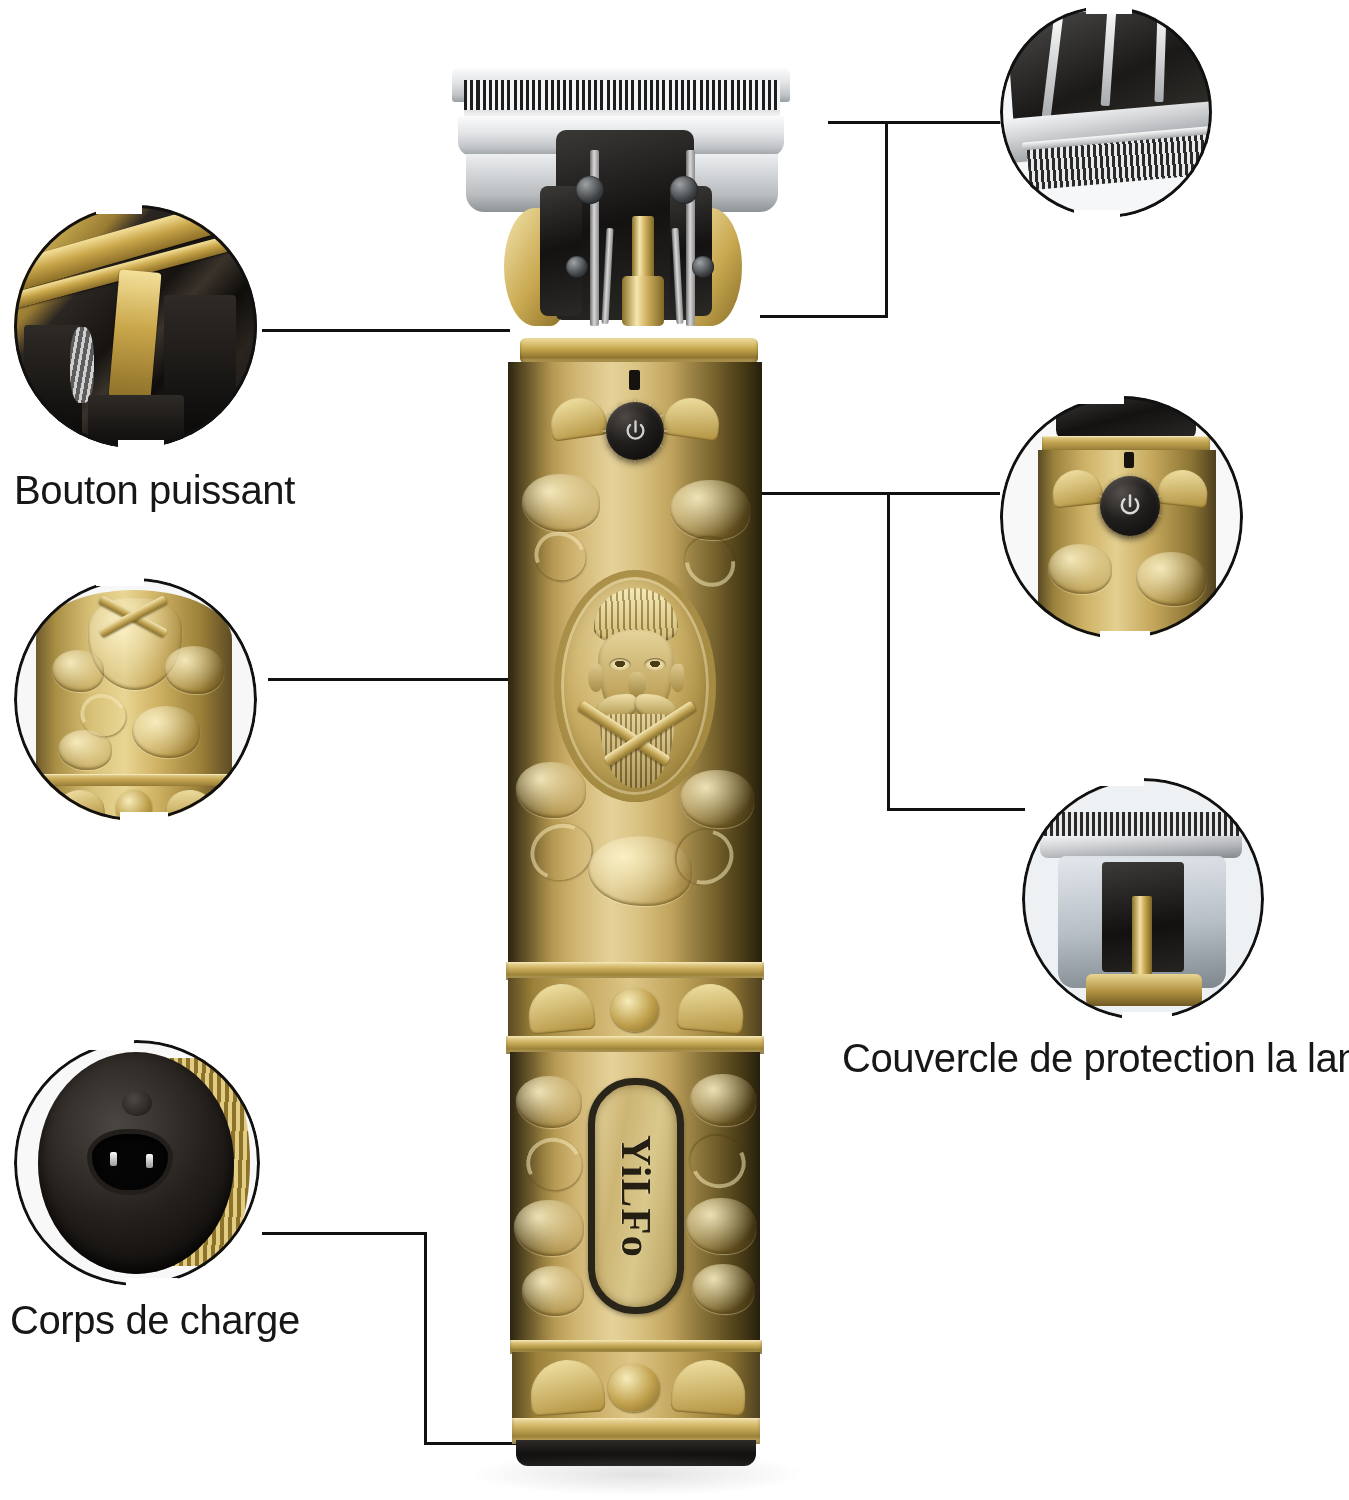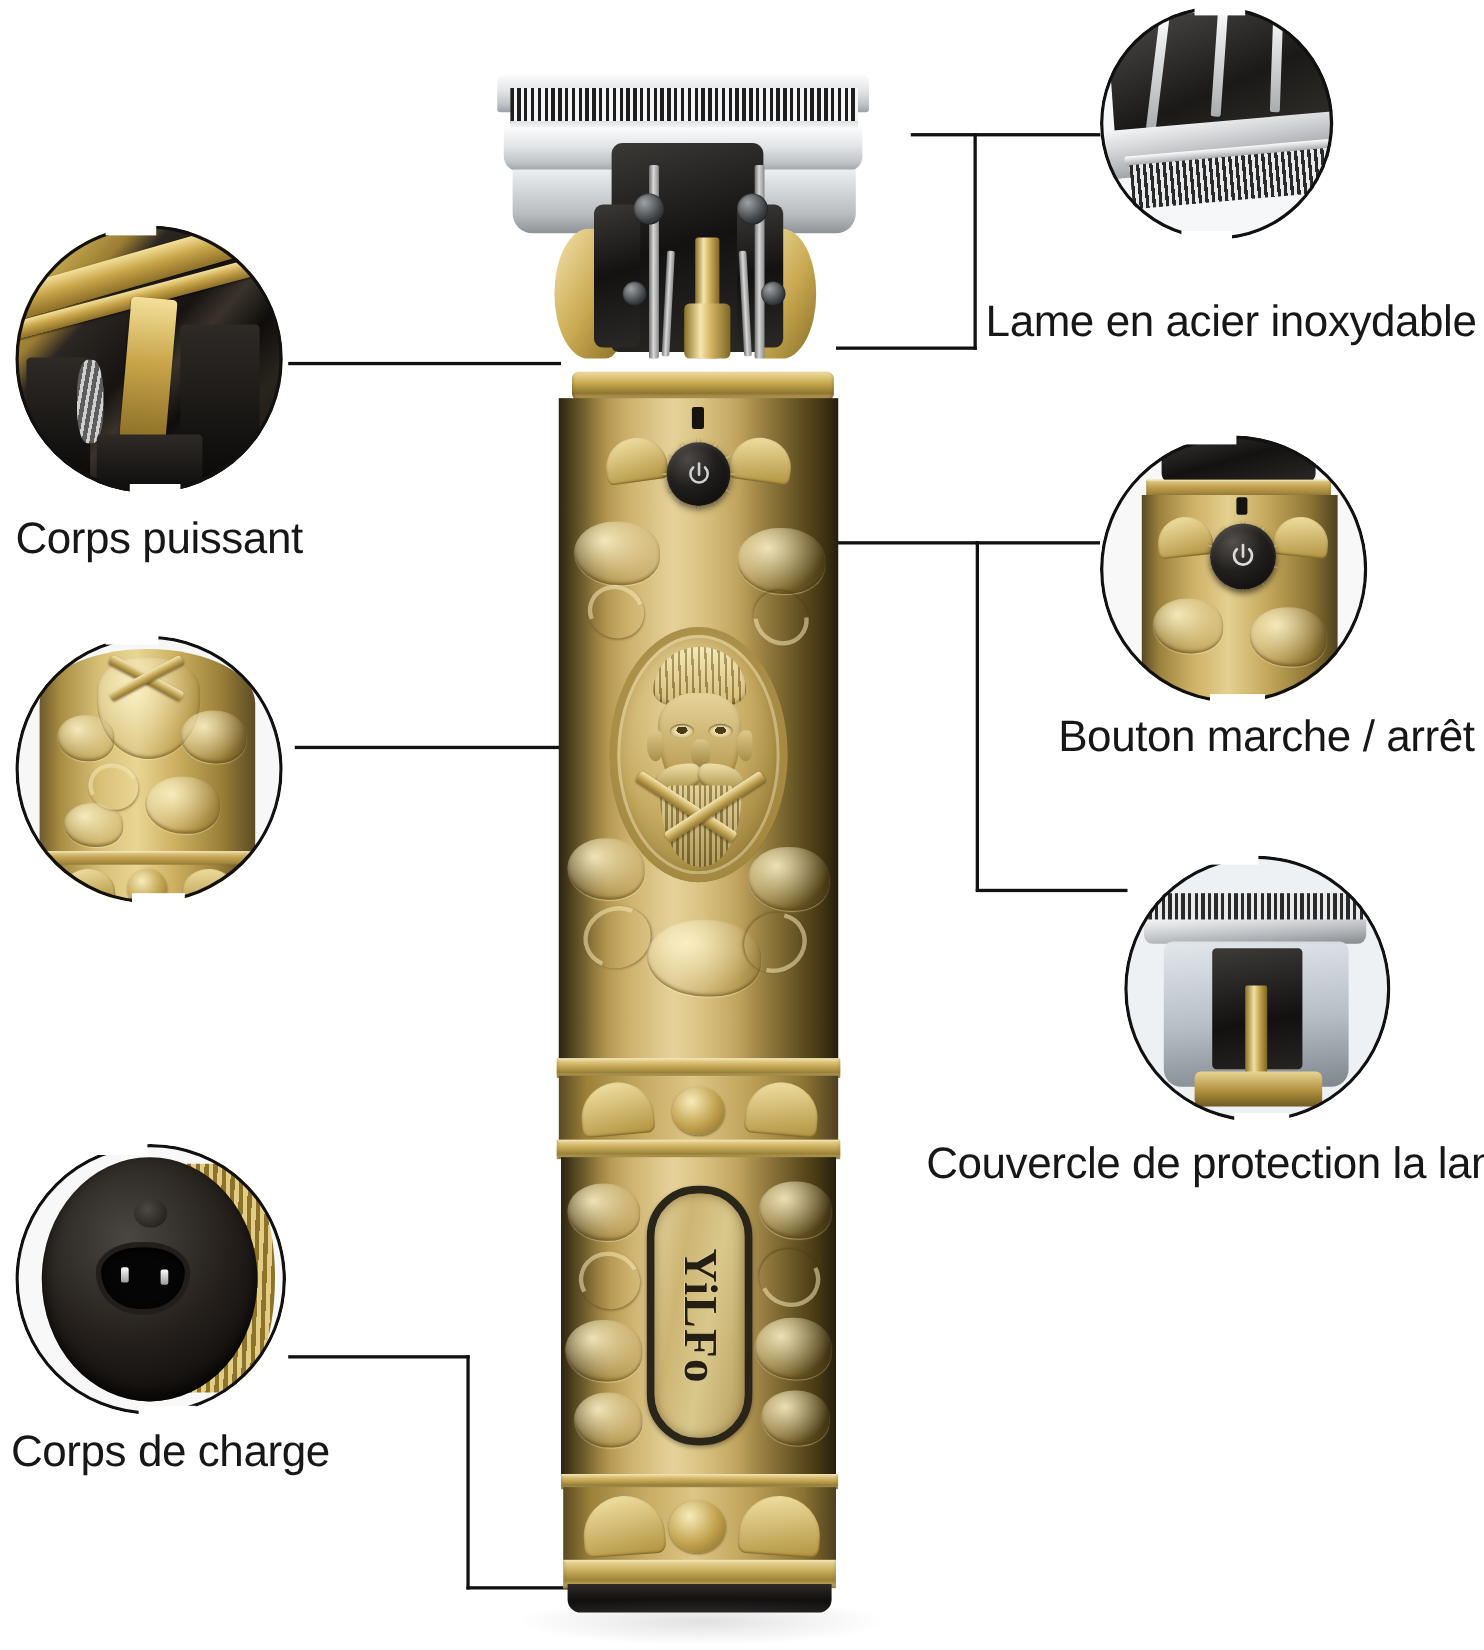--- a/index.html
+++ b/index.html
@@ -648,24 +648,22 @@
     <div class="petal-band" style="position:absolute; left:512px; top:1352px; width:248px; height:70px;"></div>
     <div class="emboss-petal" style="position:absolute; left:530px; top:1360px; width:74px; height:54px; transform:rotate(-4deg);"></div>
     <div class="emboss-petal" style="position:absolute; left:672px; top:1360px; width:74px; height:54px; transform:rotate(4deg);"></div>
     <div class="emboss-boss" style="position:absolute; left:608px; top:1364px; width:52px; height:48px;"></div>
     <div class="band-ring" style="position:absolute; left:512px; top:1418px; width:248px; height:26px;"></div>
     <div class="base-cap" style="position:absolute; left:516px; top:1440px; width:240px; height:26px;"></div>
 
     <div class="shadow-soft" style="left:470px; top:1452px; width:336px; height:44px;"></div>
   </div>
 
-  <div class="label" style="left:14px; top:466px;">Corps puissant</div>
+  <div class="label" style="left:14px; top:466px;">Bouton puissant</div>
 
 
   <div class="label" style="left:10px; top:1296px;">Corps de charge</div>
 
-  <div class="label" style="left:896px; top:268px;">Lame en acier inoxydable</div>
-
-  <div class="label" style="left:962px; top:646px;">Bouton marche / arrêt</div>
+
 
   <div class="label" style="left:842px; top:1034px;">Couvercle de protection la lame</div>
 
 </div>
 
 </body></html>

